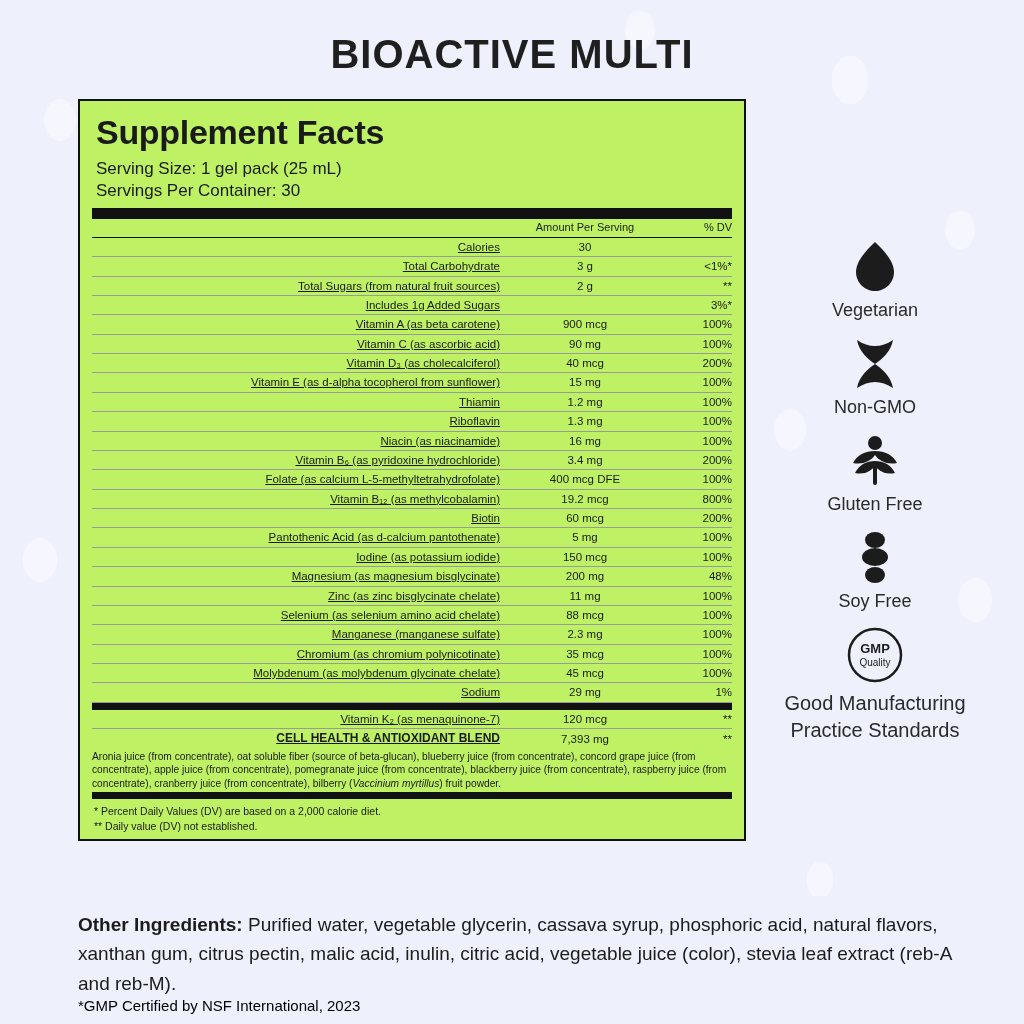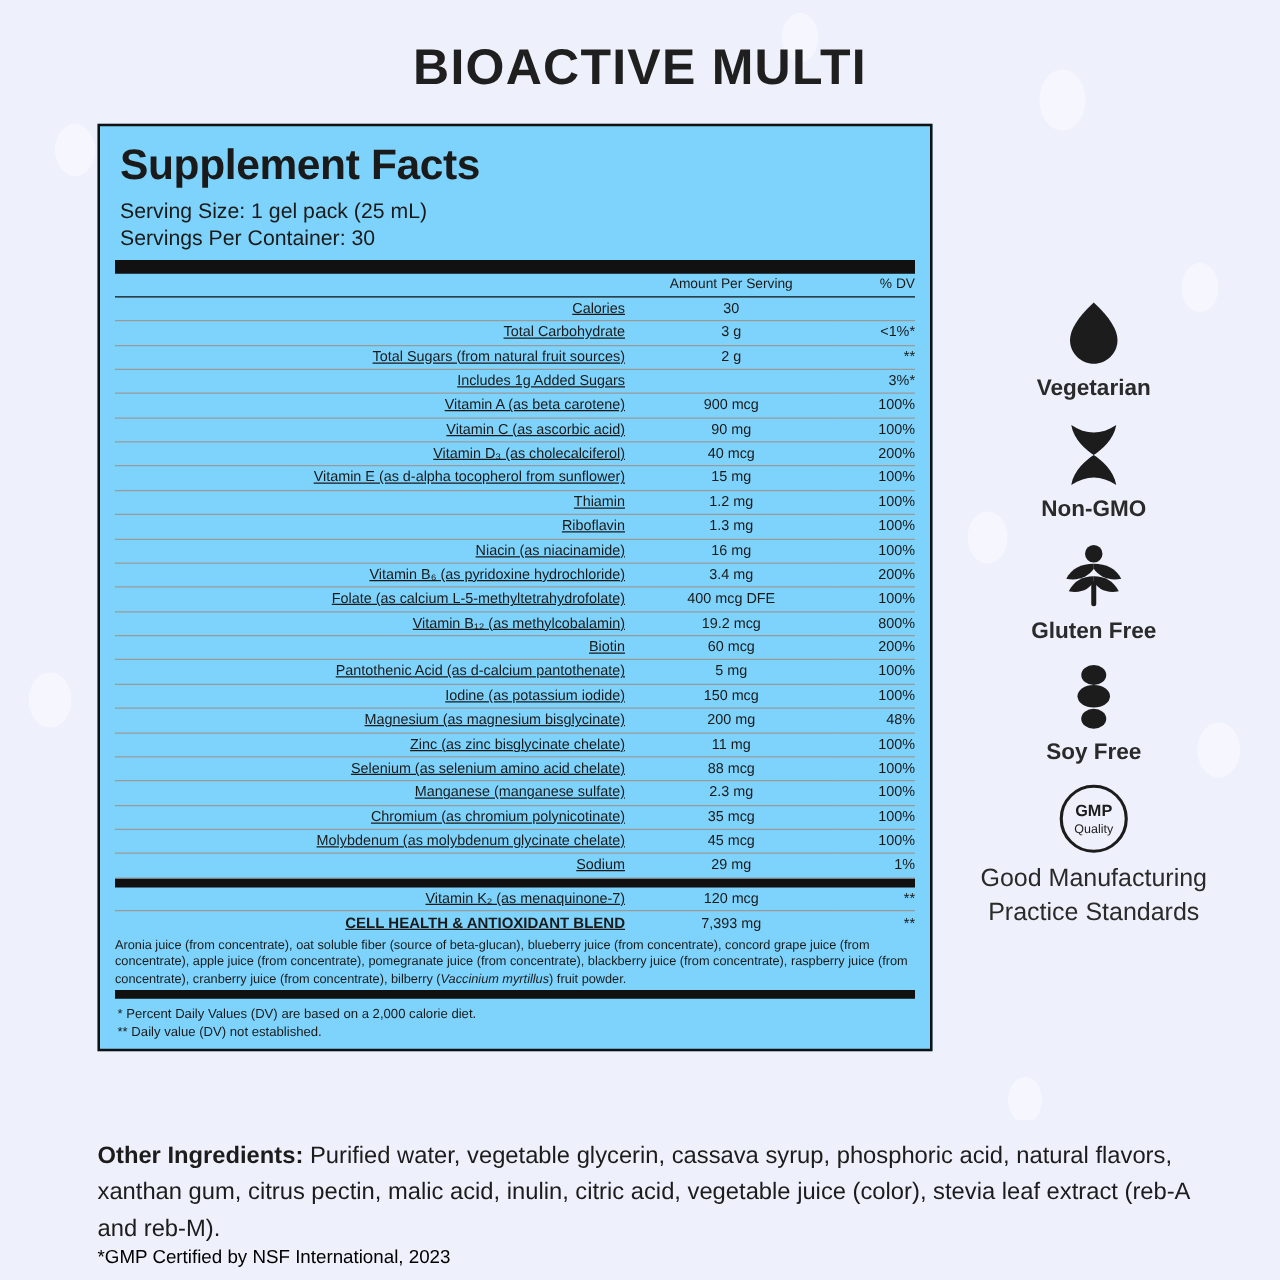--- a/index.html
+++ b/index.html
@@ -50,21 +50,21 @@
     color: #1f1f1f;
   }
 
   
   .sf-panel {
     position: absolute;
     left: 78px;
     top: 99px;
     width: 668px;
     border: 2px solid #111;
-    background: #7dd3fc;
+    background: #bef264;
     box-sizing: border-box;
     padding: 8px 12px 6px 12px;
     font-size: 11.5px;
     line-height: 1.25;
   }
   .sf-title {
     font-size: 34px;
     font-weight: bold;
     letter-spacing: -0.3px;
     margin: 2px 0 4px 4px;
@@ -117,21 +117,20 @@
     left: 760px;
     top: 240px;
     width: 230px;
     text-align: center;
   }
   .badge { margin-bottom: 16px; }
   .badge-label {
     font-size: 18px;
     color: #2a2a2a;
     margin-top: 6px;
-    font-weight: bold;
   }
   .badge-gmp-label {
     font-size: 20px;
     color: #2a2a2a;
     margin-top: 8px;
     line-height: 1.35;
   }
   .icon-wrap { height: 54px; display: flex; align-items: center; justify-content: center; }
 
   

